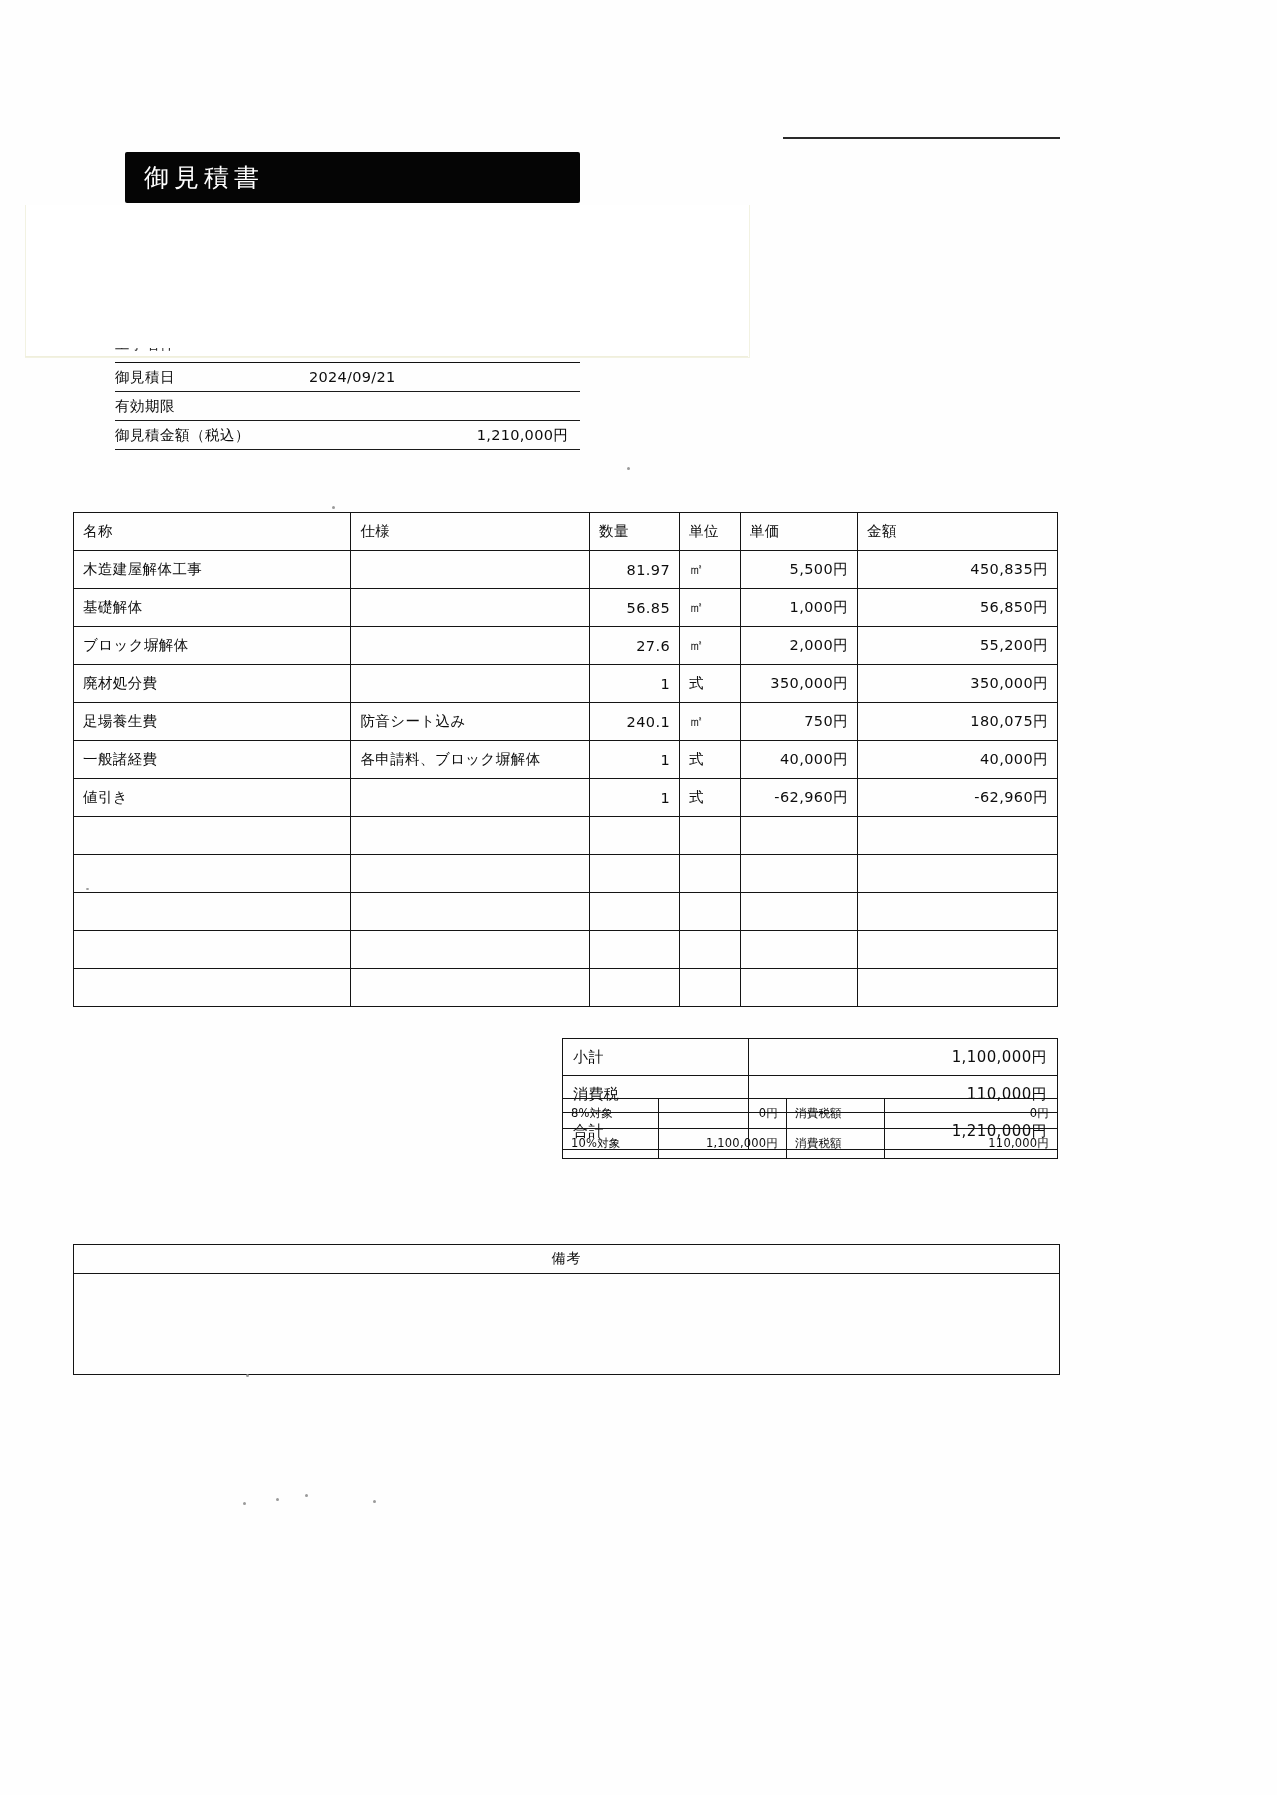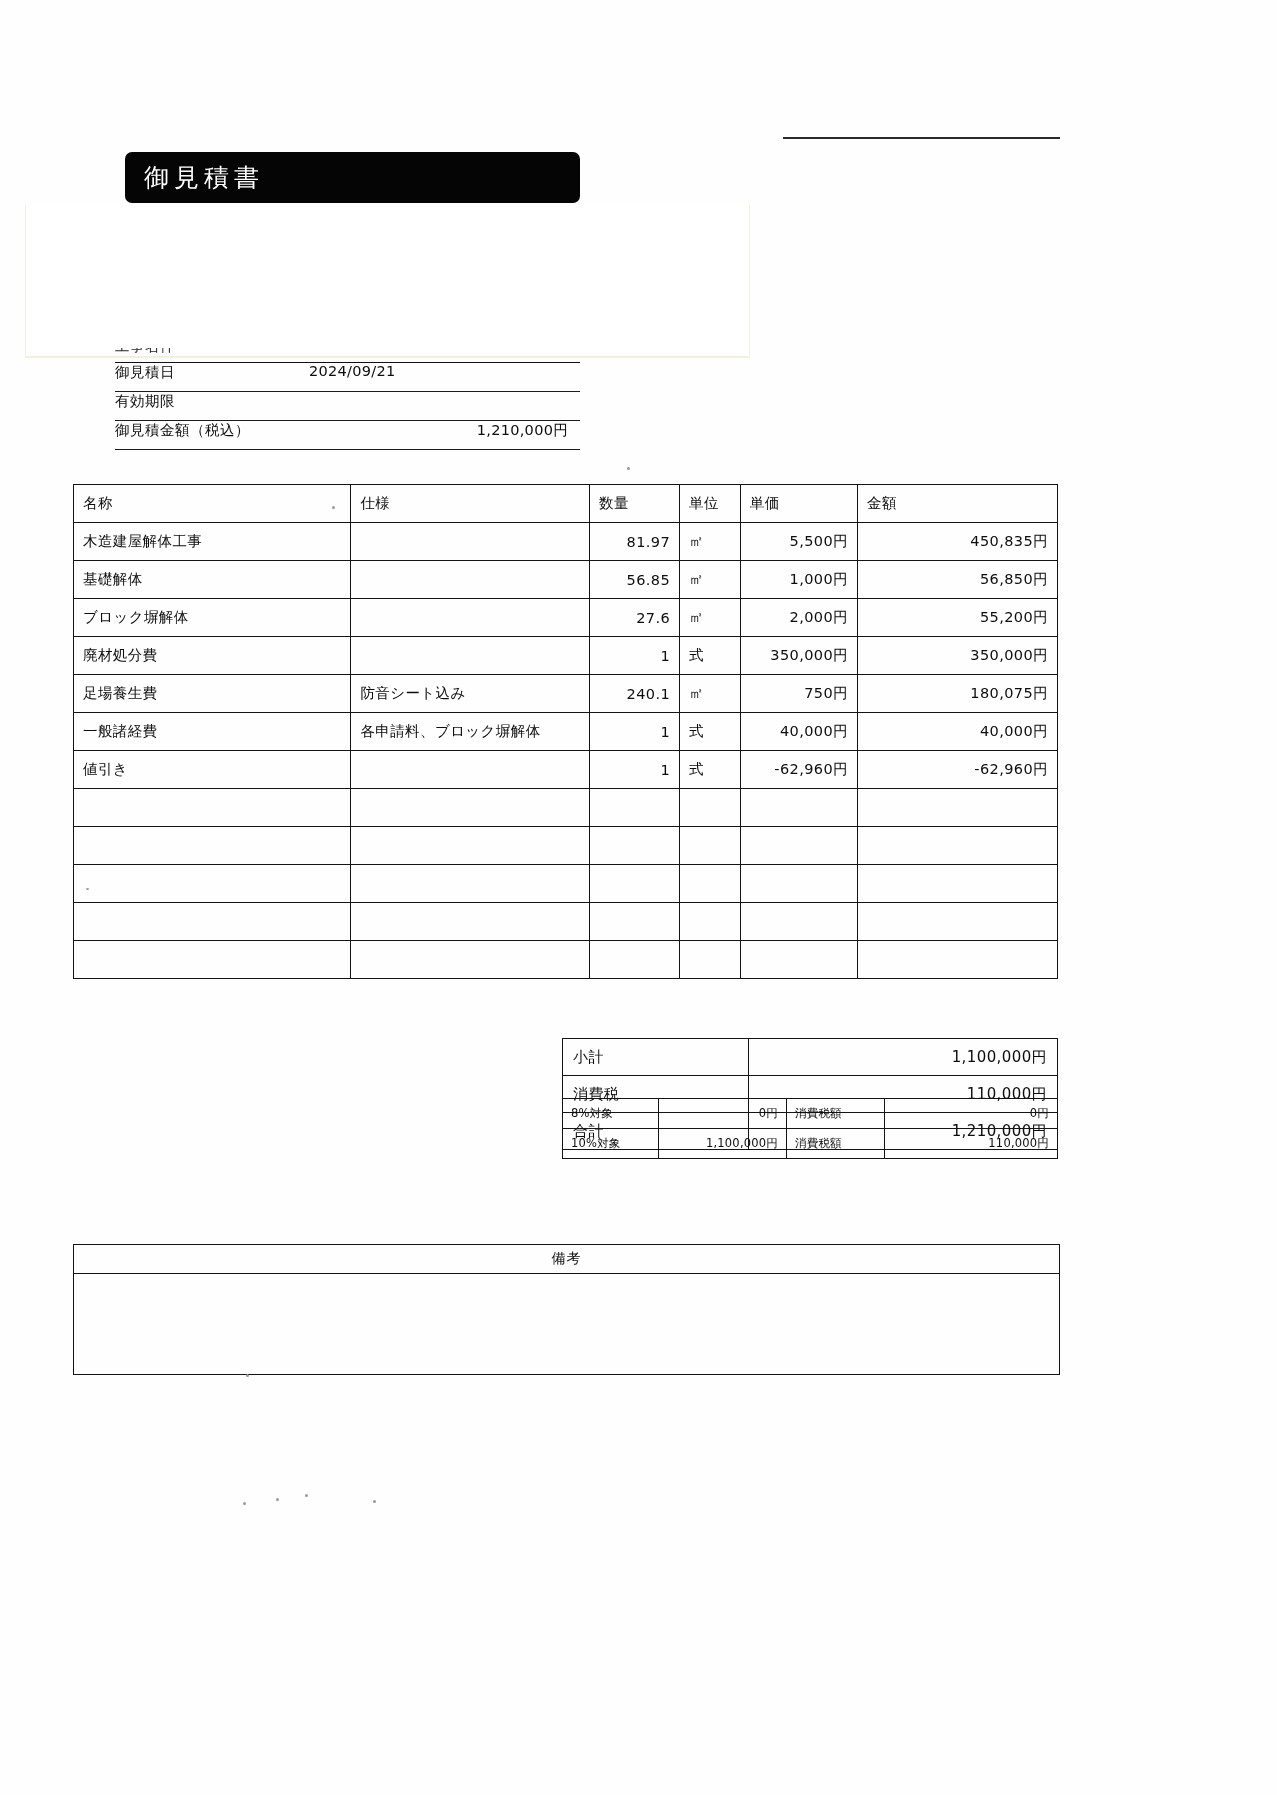--- a/index.html
+++ b/index.html
@@ -40,21 +40,21 @@
   }
 
   
   .title-banner {
     position: absolute;
     left: 125px;
     top: 152px;
     width: 455px;
     height: 51px;
     background: #050505;
-    border-radius: 7px;
+    border-radius: 2px;
     display: flex;
     align-items: center;
   }
   .title-banner .title-text {
     color: #ffffff;
     font-size: 25px;
     letter-spacing: 5px;
     margin-left: 19px;
     font-weight: 500;
   }
@@ -84,20 +84,21 @@
     position: absolute;
     left: 115px;
     top: 348px;
     width: 465px;
   }
   .info-row {
     position: relative;
     height: 28px;
     border-bottom: 1.6px solid #1b1b1b;
     display: flex;
+    align-items: center;
   }
   .info-row.clipped {
     height: 14px;
     overflow: hidden;
     border-bottom: 1.8px solid #111;
   }
   .info-row.clipped .info-label {
     position: relative;
     top: -11px;
     opacity: .92;
@@ -116,21 +117,21 @@
   .info-value.amount {
     flex: 1;
     text-align: right;
     padding-right: 12px;
   }
 
   
   table.items {
     position: absolute;
     left: 73px;
-    top: 484px;
+    top: 512px;
     width: 985px;
     border-collapse: collapse;
     table-layout: fixed;
   }
   table.items th, table.items td {
     border: 1.4px solid #141414;
     height: 37px;
     font-size: 14.5px;
     font-weight: normal;
     padding: 0 9px;

